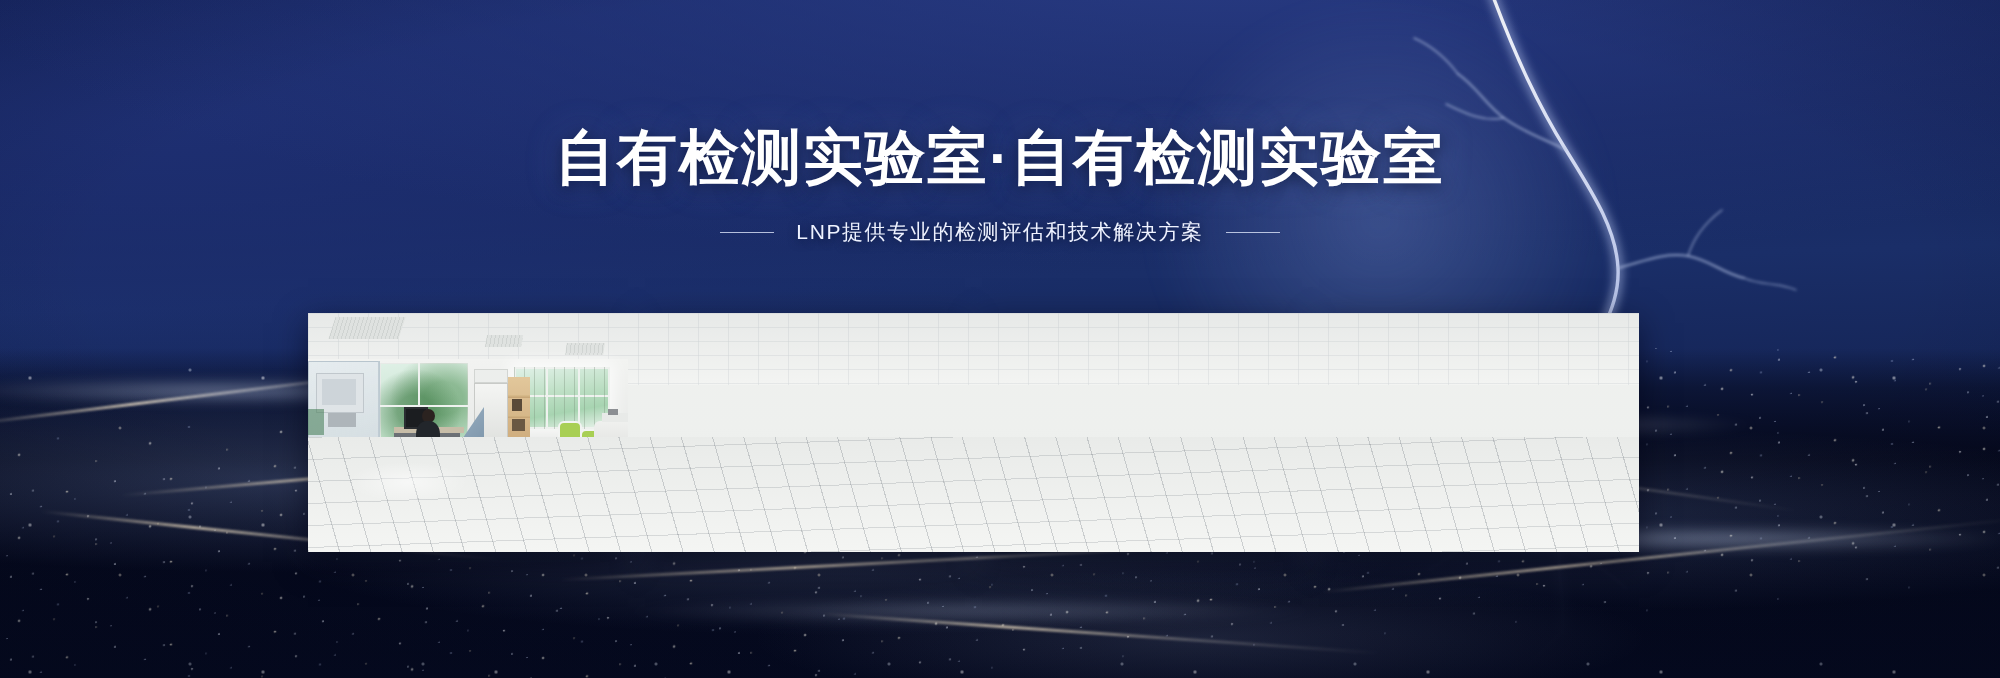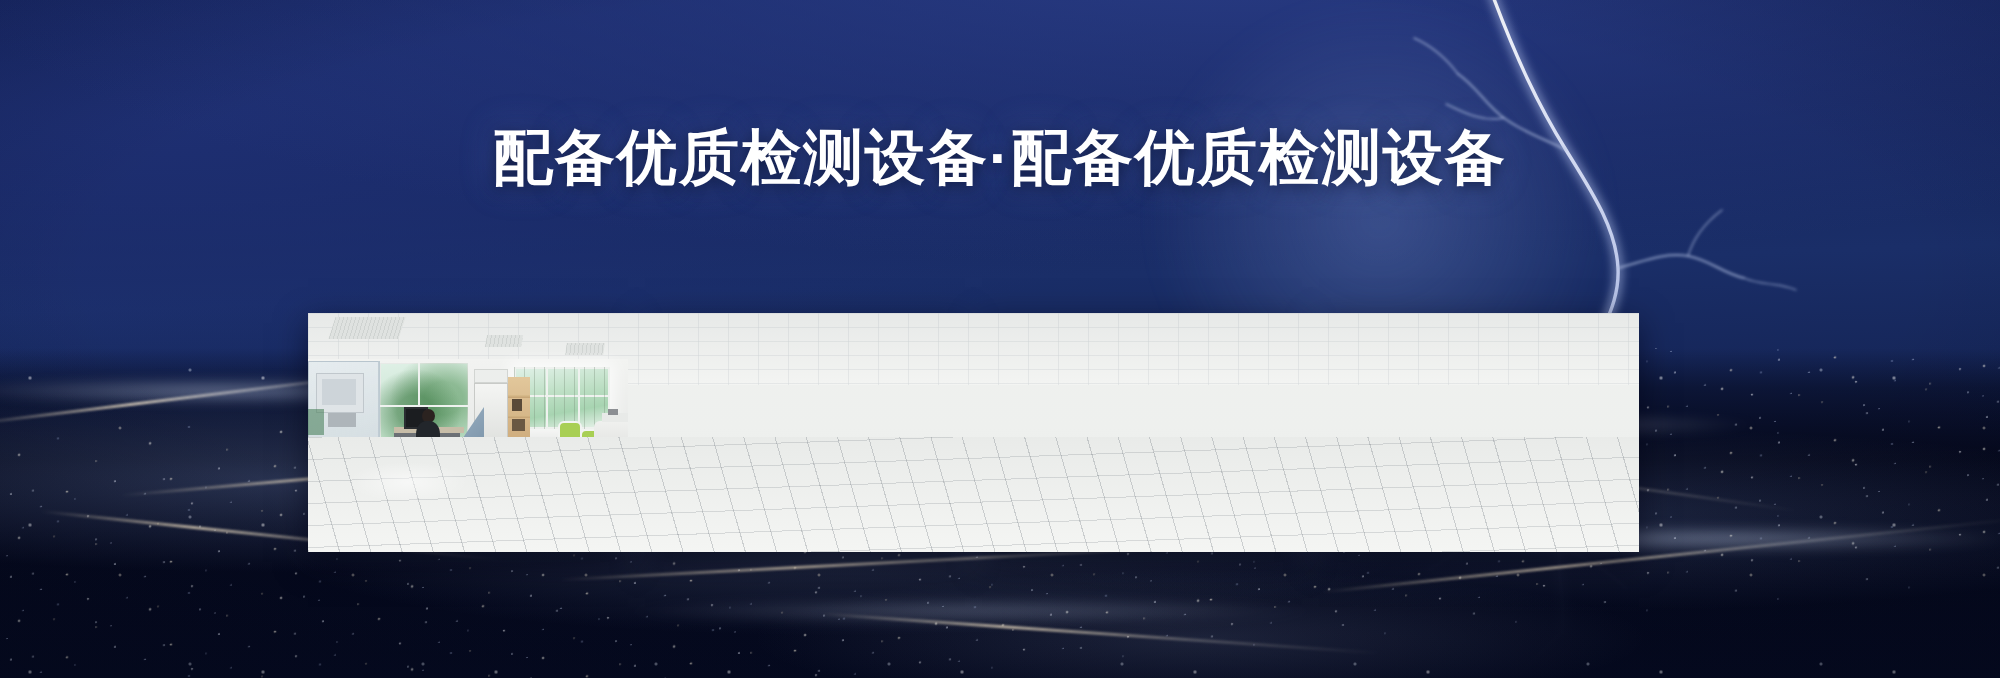--- a/index.html
+++ b/index.html
@@ -337,22 +337,27 @@
 
     <div class="ridge" style="left:-60px;top:30px;width:560px;"></div>
     <div class="ridge" style="left:300px;top:96px;width:620px;"></div>
     <div class="ridge" style="left:1120px;top:64px;width:640px;"></div>
     <div class="ridge" style="left:1420px;top:178px;width:600px;"></div>
     <div class="ridge" style="left:620px;top:250px;width:700px;opacity:.6;"></div>
   </div>
 
   <div class="sky-vignette"></div>
 
-  <div class="headline">配备优质检测设备·配备优质检测设备</div>
-
+  <div class="headline">自有检测实验室·自有检测实验室</div>
+
+  <div class="sub-row">
+    <span class="sub-rule"></span>
+    <span class="subtitle">LNP提供专业的检测评估和技术解决方案</span>
+    <span class="sub-rule"></span>
+  </div>
 
   <div class="strip">
 
     <div class="card">
       <div class="shot">
         <div class="wall"></div>
         <div class="wall-seam" style="left:22%;"></div>
         <div class="wall-seam" style="left:52%;"></div>
         <div class="wall-seam" style="left:80%;"></div>
         <div class="wall-sheen" style="left:-6%;"></div>

